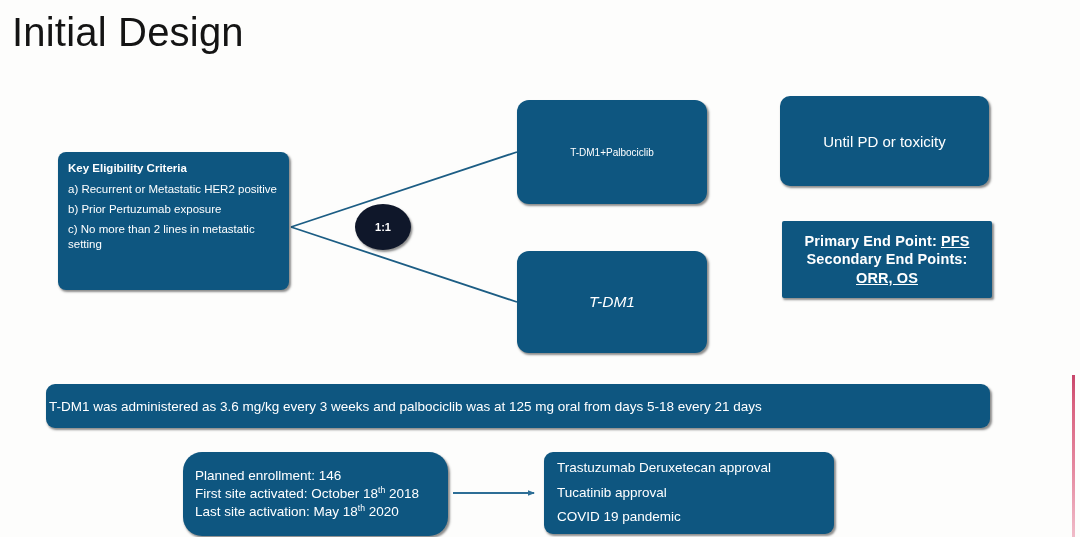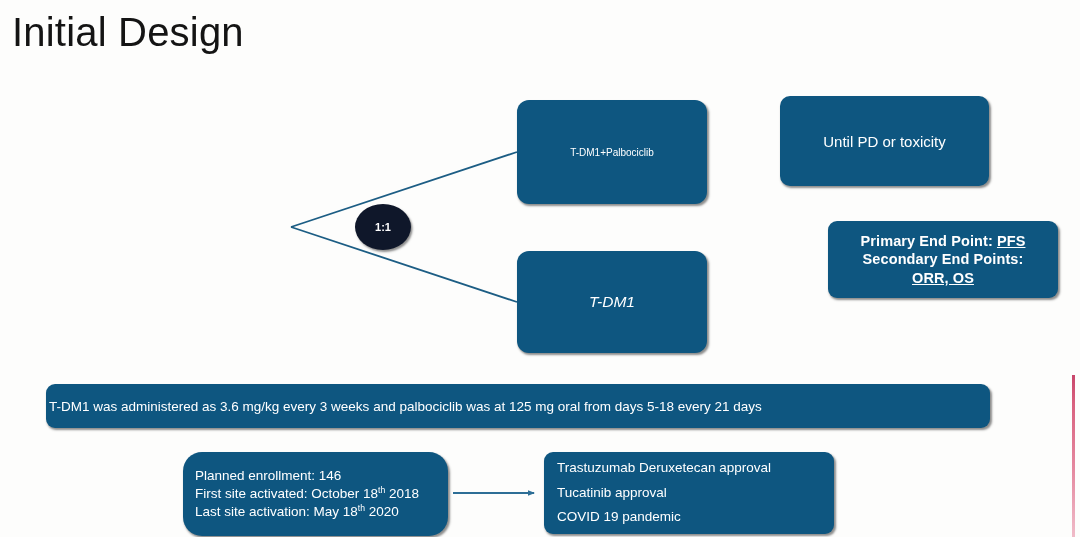--- a/index.html
+++ b/index.html
@@ -114,28 +114,27 @@
     left: 780px;
     top: 96px;
     width: 209px;
     height: 90px;
     font-size: 15px;
     border-radius: 10px;
   }
   #endpoints-box {
     left: 782px;
     top: 221px;
-    width: 230px;
+    width: 210px;
     height: 77px;
     font-size: 14.5px;
     font-weight: bold;
     line-height: 1.28;
-    border-radius: 9px;
+    border-radius: 2px;
     letter-spacing: 0.1px;
-    margin-left: 46px;
   }
   #endpoints-box u { text-decoration: underline; }
 
   
   #dosing-bar {
     left: 46px;
     top: 384px;
     width: 944px;
     height: 44px;
     padding-left: 3px;
@@ -197,20 +196,26 @@
     <defs>
       <marker id="arrowhead" markerWidth="7" markerHeight="7" refX="6" refY="3.2" orient="auto" markerUnits="userSpaceOnUse">
         <path d="M0,0.4 L7,3.2 L0,6 z" fill="#2d6e96"></path>
       </marker>
     </defs>
     <path d="M291,227 L517,152" stroke="#1c5d84" stroke-width="1.8" fill="none"></path>
     <path d="M291,227 L517,302" stroke="#1c5d84" stroke-width="1.8" fill="none"></path>
     <line x1="453" y1="493" x2="534" y2="493" stroke="#2d6e96" stroke-width="1.8" marker-end="url(#arrowhead)"></line>
   </svg>
 
+  <div class="nodebox" id="eligibility-box">
+    <div class="elig-title">Key Eligibility Criteria</div>
+    <div class="elig-item">a) Recurrent or Metastatic HER2 positive</div>
+    <div class="elig-item">b) Prior Pertuzumab exposure</div>
+    <div class="elig-item">c) No more than 2 lines in metastatic setting</div>
+  </div>
 
   <div id="randomization-ellipse">
     <span>1:1</span>
   </div>
 
   <div class="nodebox center" id="arm-combo-box">
     <span>T-DM1+Palbociclib</span>
   </div>
   <div class="nodebox center" id="arm-mono-box">
     <span>T-DM1</span>

